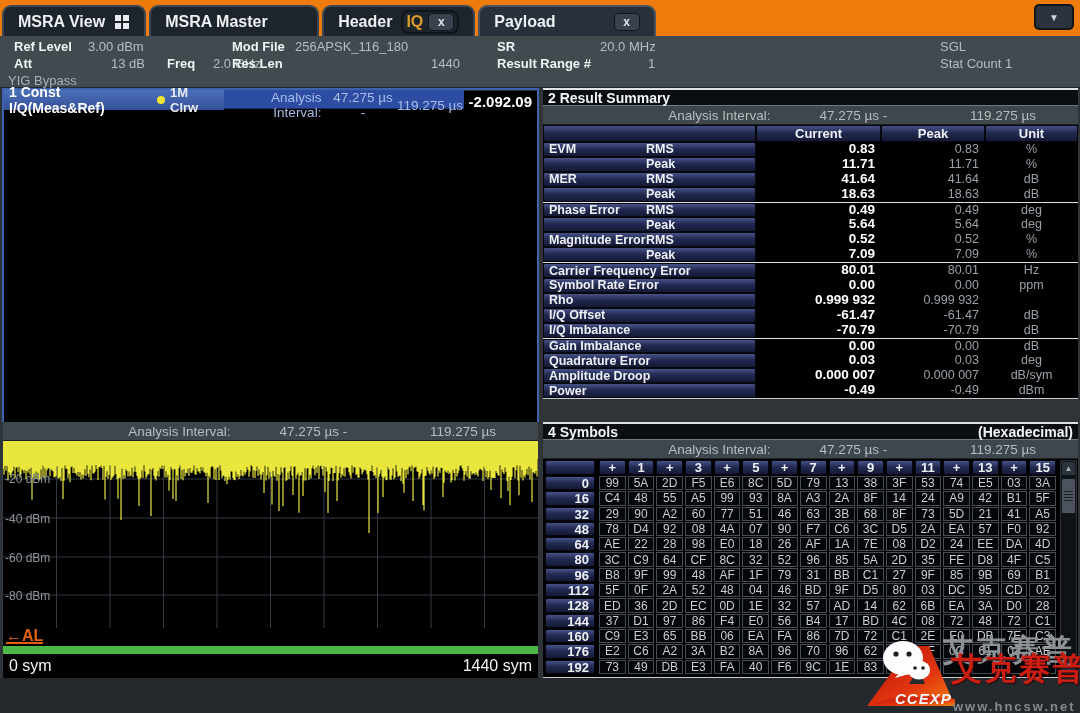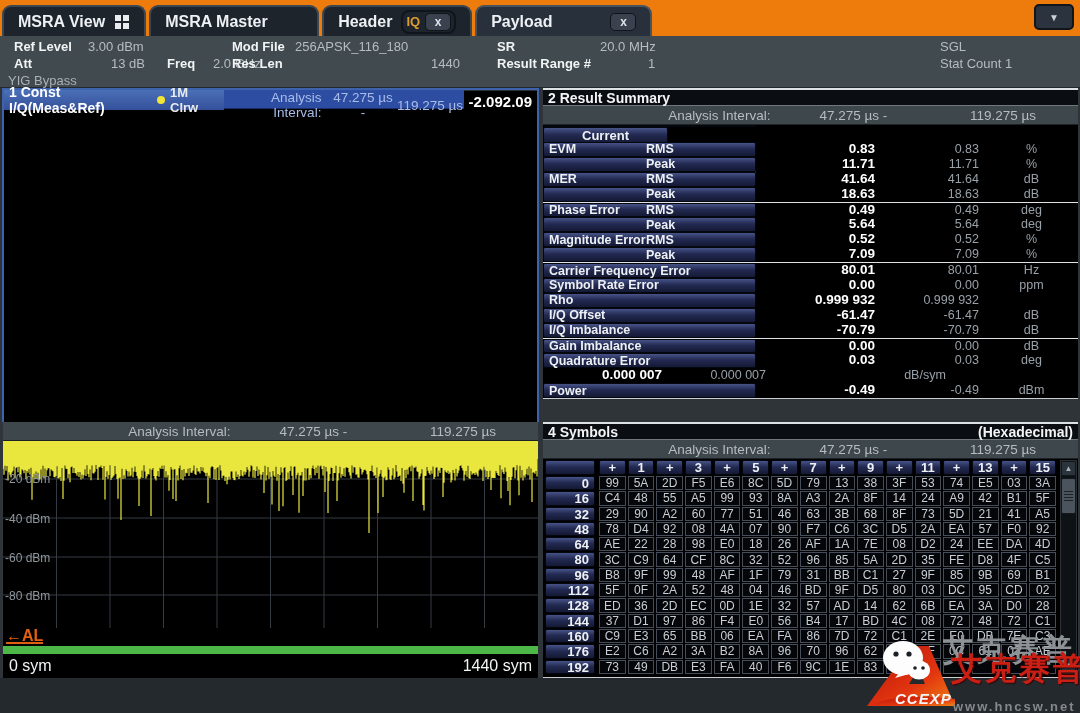--- a/index.html
+++ b/index.html
@@ -8,21 +8,21 @@
 
   
   .topbar{position:absolute;left:0;top:0;width:1080px;height:36px;background:#ee7c0d;}
   .tabs{position:absolute;left:2px;bottom:0;display:flex;align-items:flex-end;gap:3px;margin-top:12px;}
   .tab{height:31px;background:#1d242c;border:2px solid #3d4751;border-bottom:none;border-radius:9px 9px 0 0;
        color:#eef1f4;font-size:16px;font-weight:bold;display:flex;align-items:center;gap:9px;padding:0 14px;}
   .tab.active{background:#28303b;border-color:#49545f;}
   .xbtn{width:26px;height:18px;background:#39424e;border:1px solid #10151b;border-radius:5px;color:#dfe3e8;
         font-size:12px;font-weight:bold;display:flex;align-items:center;justify-content:center;line-height:1;}
   .iqwrap{display:flex;align-items:center;gap:5px;border:2px solid #10151b;border-radius:8px;padding:1px 3px;}
-  .iq{color:#dd9c2e;font-size:13px;font-weight:bold;}
+  .iq{color:#dd9c2e;font-size:16px;font-weight:bold;}
   .ddbtn{position:absolute;right:6px;top:4px;width:40px;height:26px;background:#2b333e;border:2px solid #10151b;
          border-radius:5px;color:#ccd1d6;font-size:10px;display:flex;align-items:center;justify-content:center;}
 
   
   .infobar{position:absolute;left:0;top:36px;width:1080px;height:52px;background:#414a4f;border-bottom:1px solid #23282c;}
   .infobar span{position:absolute;font-size:13px;white-space:nowrap;}
   .ilabel{color:#f1f4f5;font-weight:bold;}
   .ival{color:#b6bdc1;}
 
   
@@ -48,21 +48,21 @@
   #win1 .w1interval .lab{text-align:right;padding-right:8px;}
   #win1 .w1interval .v1,#win1 .w1interval .v2{text-align:center;}
   .constwrap{position:relative;flex:1;background:#000;overflow:hidden;}
   .w1foot{height:21px;background:#000;display:flex;justify-content:space-between;align-items:center;
           padding:0 5px;color:#fff;font-size:15px;font-weight:bold;border-top:1px solid #2a3038;}
 
   
   #win2{left:543px;top:88px;width:535px;border-bottom:1px solid #caced2;}
   .btn3d{background:linear-gradient(180deg,#475388 0%,#232a52 45%,#141934 100%);
          border:1px solid #05070f;border-radius:2px;color:#eef1f4;}
-  .rshead{display:flex;height:17px;gap:0;flex-direction:column;}
+  .rshead{display:flex;height:17px;gap:0;}
   .rshead .h{font-size:13px;font-weight:bold;display:flex;align-items:center;justify-content:center;}
   .rrow{display:flex;height:14.9px;align-items:stretch;}
   .rlabel{position:relative;width:213px;display:flex;align-items:center;padding-left:5px;
           font-size:12.5px;font-weight:bold;}
   .rsub{position:absolute;left:102px;top:0;height:100%;display:flex;align-items:center;}
   .rcur{width:125px;background:#000;color:#fff;font-weight:bold;font-size:13.5px;text-align:right;
         padding-right:6px;line-height:14.9px;}
   .rpeak{width:104px;background:#000;color:#98a0a8;font-size:12.5px;text-align:right;padding-right:6px;line-height:14.9px;}
   .runit{flex:1;background:#000;color:#98a0a8;font-size:12.5px;text-align:center;line-height:14.9px;}
   .rsep{height:1px;background:#dfe3e6;}
@@ -1081,20 +1081,24 @@
         <div class="rrow">
           <div class="rlabel btn3d">
             <span>Quadrature Error</span>
             <span class="rsub"></span>
           </div>
           <div class="rcur">0.03</div>
           <div class="rpeak">0.03</div>
           <div class="runit">deg</div>
         </div>
         <div class="rrow">
+          <div class="rlabel btn3d">
+            <span>Amplitude Droop</span>
+            <span class="rsub"></span>
+          </div>
           <div class="rcur">0.000 007</div>
           <div class="rpeak">0.000 007</div>
           <div class="runit">dB/sym</div>
         </div>
         <div class="rrow">
           <div class="rlabel btn3d">
             <span>Power</span>
             <span class="rsub"></span>
           </div>
           <div class="rcur">-0.49</div>

